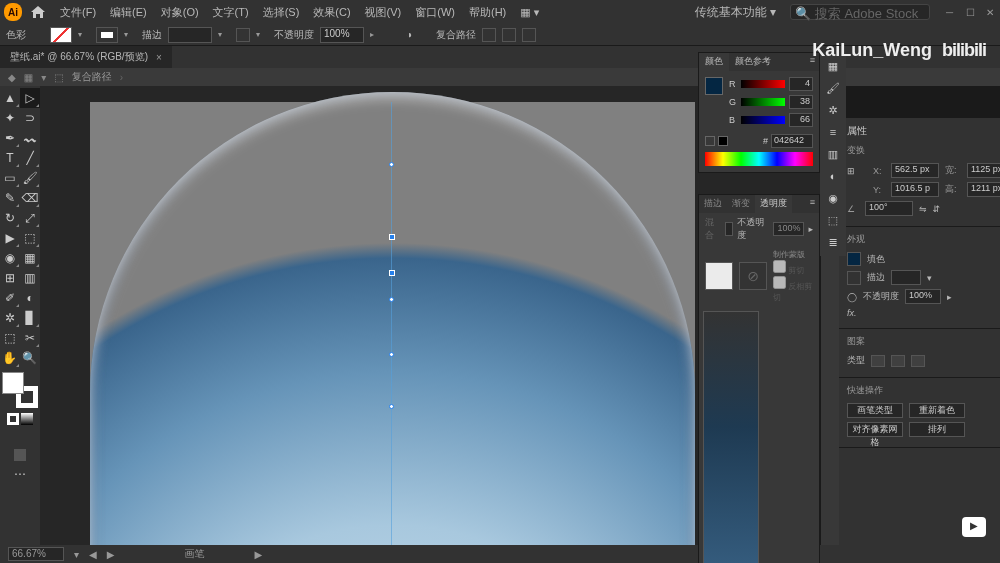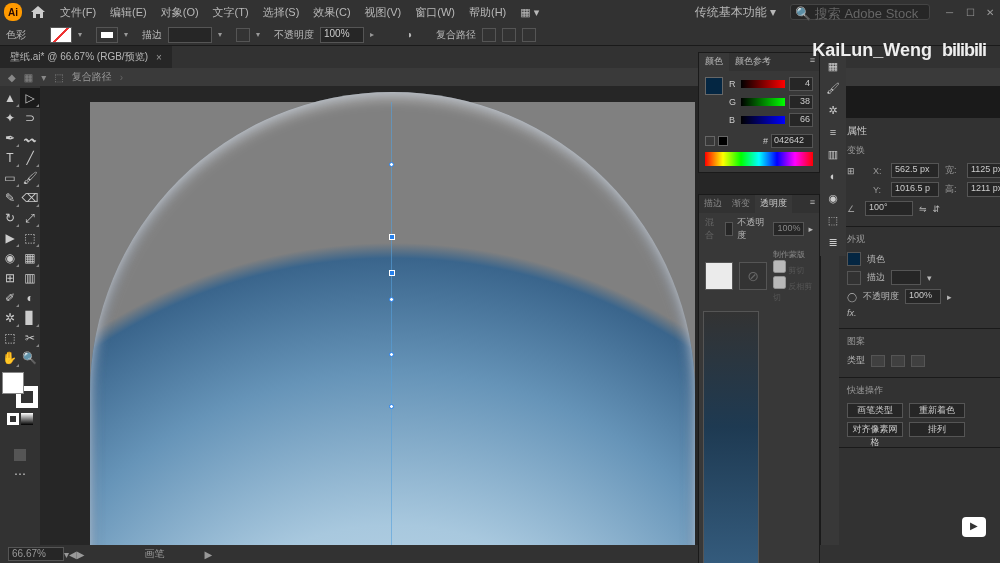--- a/index.html
+++ b/index.html
@@ -89,21 +89,21 @@
 .transpanel .tabs { display: flex; height: 18px; background: #323232; font-size: 9px; }
 .transpanel .tabs .t { padding: 2px 5px; color: #888; }
 .transpanel .tabs .t.active { color: #ccc; background: #383838; }
 .transpanel .row { display: flex; align-items: center; gap: 4px; padding: 3px 6px; font-size: 9px; }
 .transpanel .sel { flex: 1; height: 14px; background: #262626; border: 1px solid #555; padding: 0 3px; color: #888; }
 .transpanel .thumbs { display: flex; gap: 6px; padding: 4px 6px; align-items: center; }
 .transpanel .th { width: 28px; height: 28px; border: 1px solid #555; background: #ebebeb; }
 .transpanel .th.empty { background: #333; display: flex; align-items: center; justify-content: center; color: #666; font-size: 14px; }
 .transpanel .mini { font-size: 8px; color: #888; }
 
-.statusbar { position: absolute; bottom: 0; left: 0; right: 0; height: 18px; background: #323232; display: flex; align-items: center; padding: 0 8px; font-size: 10px; color: #999; }
+.statusbar { position: absolute; bottom: 0; left: 0; right: 0; height: 18px; background: #323232; display: flex; align-items: center; padding: 0 8px; gap: 10px; font-size: 10px; color: #999; }
 .statusbar .sel { width: 56px; height: 14px; background: #262626; border: 1px solid #555; padding: 0 3px; }
 
 .watermark { position: absolute; top: 40px; right: 14px; font-size: 18px; font-weight: bold; color: #eee; font-family: sans-serif; z-index: 50;}
 .bili { font-weight: 900; letter-spacing: -1px; }
 .biliicon { position: absolute; bottom: 26px; right: 14px; width: 24px; height: 20px; background: #fff; border-radius: 4px; z-index: 50; }
 .biliicon::before { content: "▶"; color: #333; font-size: 10px; position: absolute; top: 3px; left: 8px; }
 
 .iconstrip { position: absolute; top: 56px; right: 154px; width: 26px; background: #383838; display: flex; flex-direction: column; align-items: center; gap: 6px; padding: 4px 0; z-index: 9; }
 .iconstrip .ic { width: 16px; height: 16px; color: #ccc; font-size: 11px; text-align: center; }
 </style>

